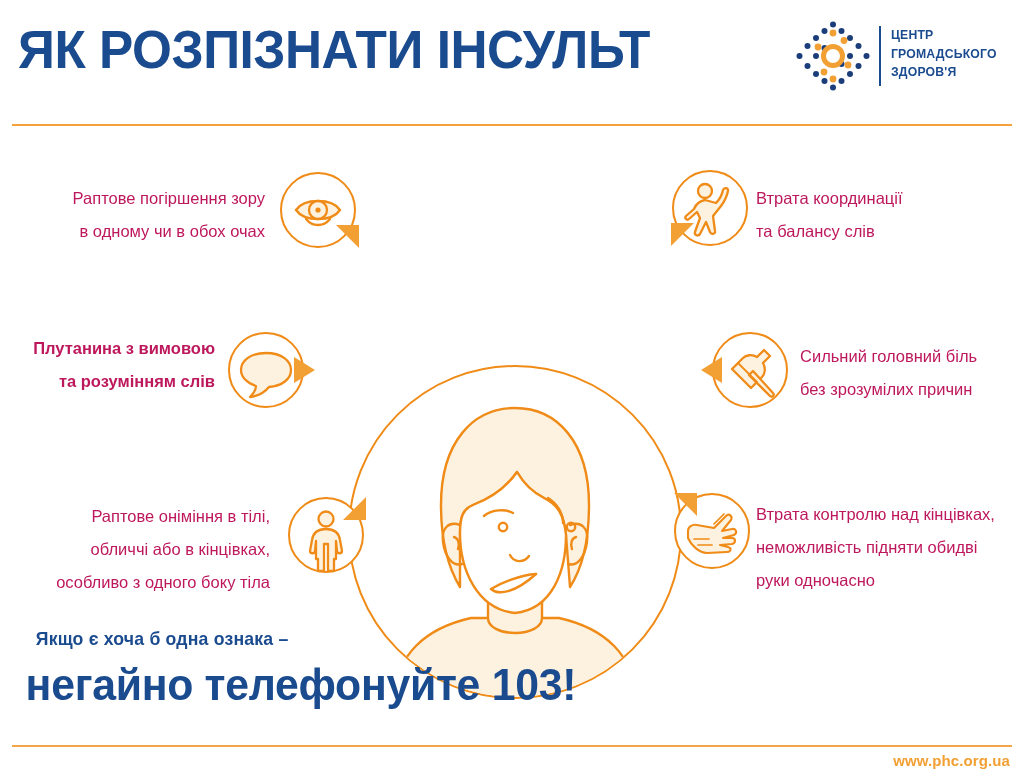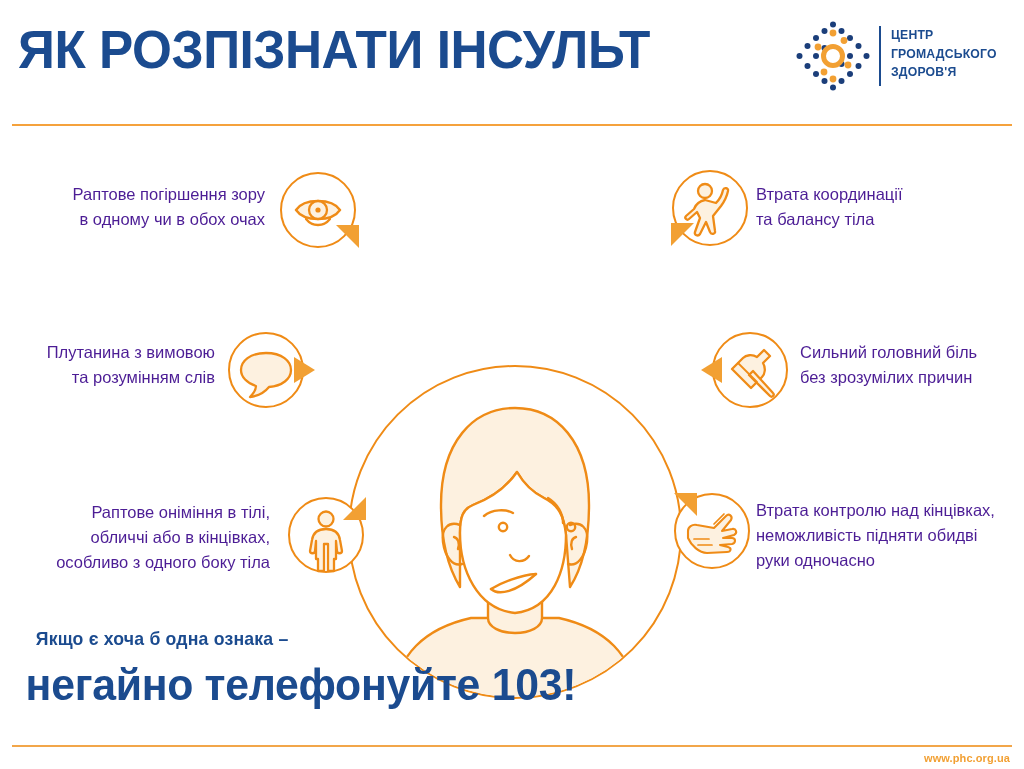--- a/index.html
+++ b/index.html
@@ -56,23 +56,23 @@
     position:absolute;left:0;top:0;width:76px;height:76px;
     border:2.5px solid #ef8b16;border-radius:50%;
     box-sizing:border-box;background:#fff;
   }
   .badge .glyph{position:absolute;left:0;top:0;width:76px;height:76px;}
   .tail{position:absolute;width:26px;height:26px;}
 
   
   .label{
     position:absolute;
-    color:#4c1d95;
+    color:#be185d;
     font-size:16.5px;
-    line-height:25px;
+    line-height:33px;
     white-space:pre-line;
   }
   .label.r-align{text-align:right;}
   .label.l-align{text-align:left;}
 
   
   .cta{position:absolute;left:0;top:628px;width:1024px;text-align:left;}
   .cta-small{
     font-size:19px;font-weight:bold;color:#1b4b8f;
     letter-spacing:0.2px;
@@ -85,21 +85,21 @@
     transform:scaleX(0.95);
   }
 
   
   .rule-bottom{
     position:absolute;left:12px;top:745px;width:1000px;height:2px;
     background:#f2a64a;
   }
   .site{
     position:absolute;right:14px;top:752px;
-    font-size:11px;font-weight:bold;color:#f2a033;
+    font-size:15px;font-weight:bold;color:#f2a033;
     letter-spacing:0.1px;
   }
 </style>
 </head>
 <body>
 
 <div class="page">
 
   <div class="header">
     <div class="title">ЯК РОЗПІЗНАТИ ІНСУЛЬТ</div>
@@ -226,21 +226,21 @@
       <div class="glyph">
         <svg width="76" height="76" viewBox="0 0 76 76">
           <g fill="#fdf1e0" stroke="#ef8b16" stroke-width="2.3" stroke-linejoin="round">
             <path d="M38 21 C22 21 13 29 13 38 C13 45 19 51 28 54
                      C28 58 25 62 22 65 C30 64 37 60 41 55
                      C54 54 63 47 63 38 C63 29 54 21 38 21 Z"></path>
           </g>
         </svg>
       </div>
     </div>
-    <div class="label r-align" style="left:20px;top:200px;width:195px;">Плутанина з вимовою
+    <div class="label r-align" style="left:20px;top:192px;width:195px;font-weight:bold;">Плутанина з вимовою
 та розумінням слів</div>
 
     <div class="badge" style="left:288px;top:357px;">
       <div class="ring"></div>
       <div class="tail" style="left:54px;top:-2px;">
         <svg width="26" height="26" viewBox="0 0 26 26">
             <path d="M1 25 L24 2 L24 25 Z" fill="#f2a033"></path>
           </svg>
       </div>
       <div class="glyph">
@@ -271,21 +271,21 @@
             <circle cx="33" cy="21" r="7"></circle>
             <path d="M33 30 C27 31 24 34 22 39 L14 46 C12 48 15 51 17 49 L25 42
                      L28 48 L23 62 C22 65 26 67 28 64 L34 52 L38 62 C39 65 44 64 43 61
                      L41 46 L49 36 C52 32 55 26 56 21 C57 18 52 17 51 20
                      C50 25 47 30 44 33 L33 30 Z"></path>
           </g>
         </svg>
       </div>
     </div>
     <div class="label l-align" style="left:756px;top:42px;width:250px;">Втрата координації
-та балансу тіла</div>
+та балансу слів</div>
 
     <div class="badge" style="left:712px;top:192px;">
       <div class="ring"></div>
       <div class="tail" style="left:-12px;top:25px;width:22px;height:26px;">
         <svg width="22" height="26" viewBox="0 0 22 26">
             <path d="M22 0 L1 13 L22 26 Z" fill="#f2a033"></path>
           </svg>
       </div>
       <div class="glyph">
         <svg width="76" height="76" viewBox="0 0 76 76">

